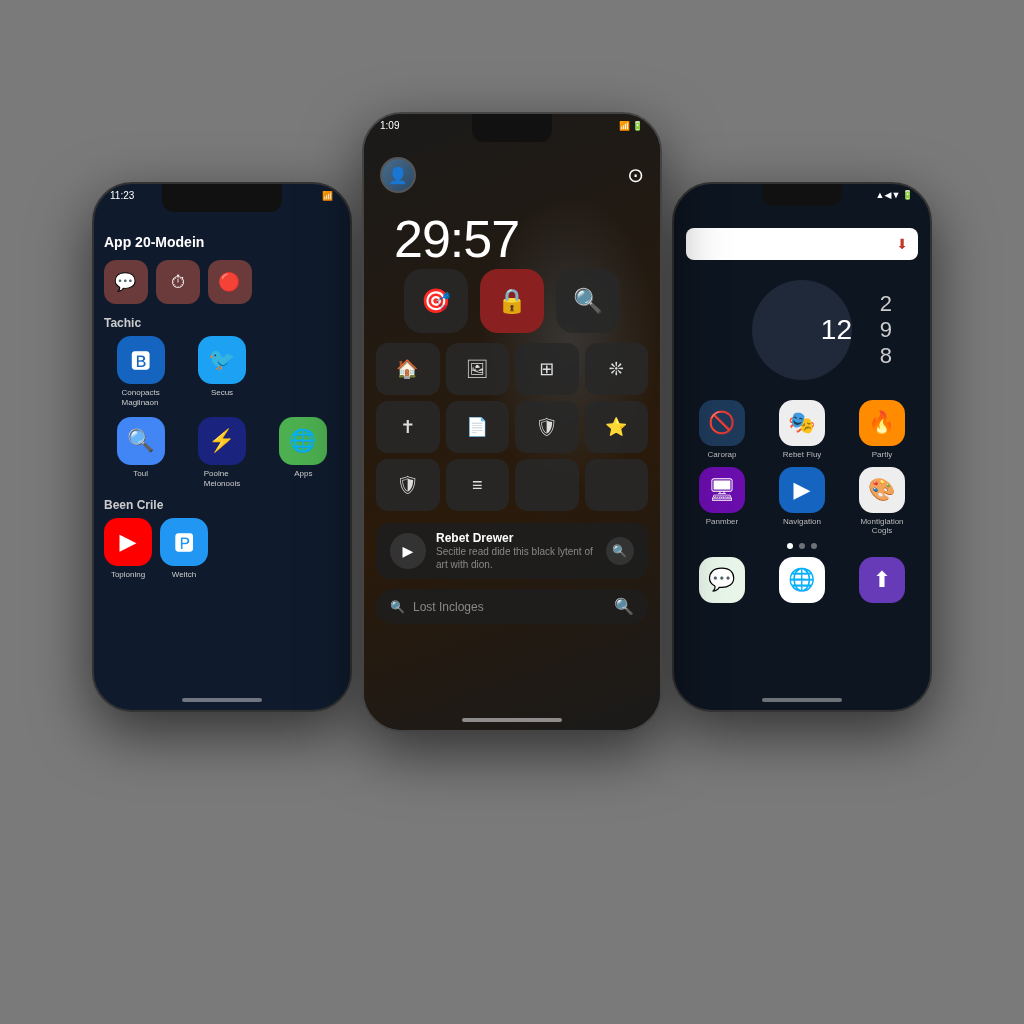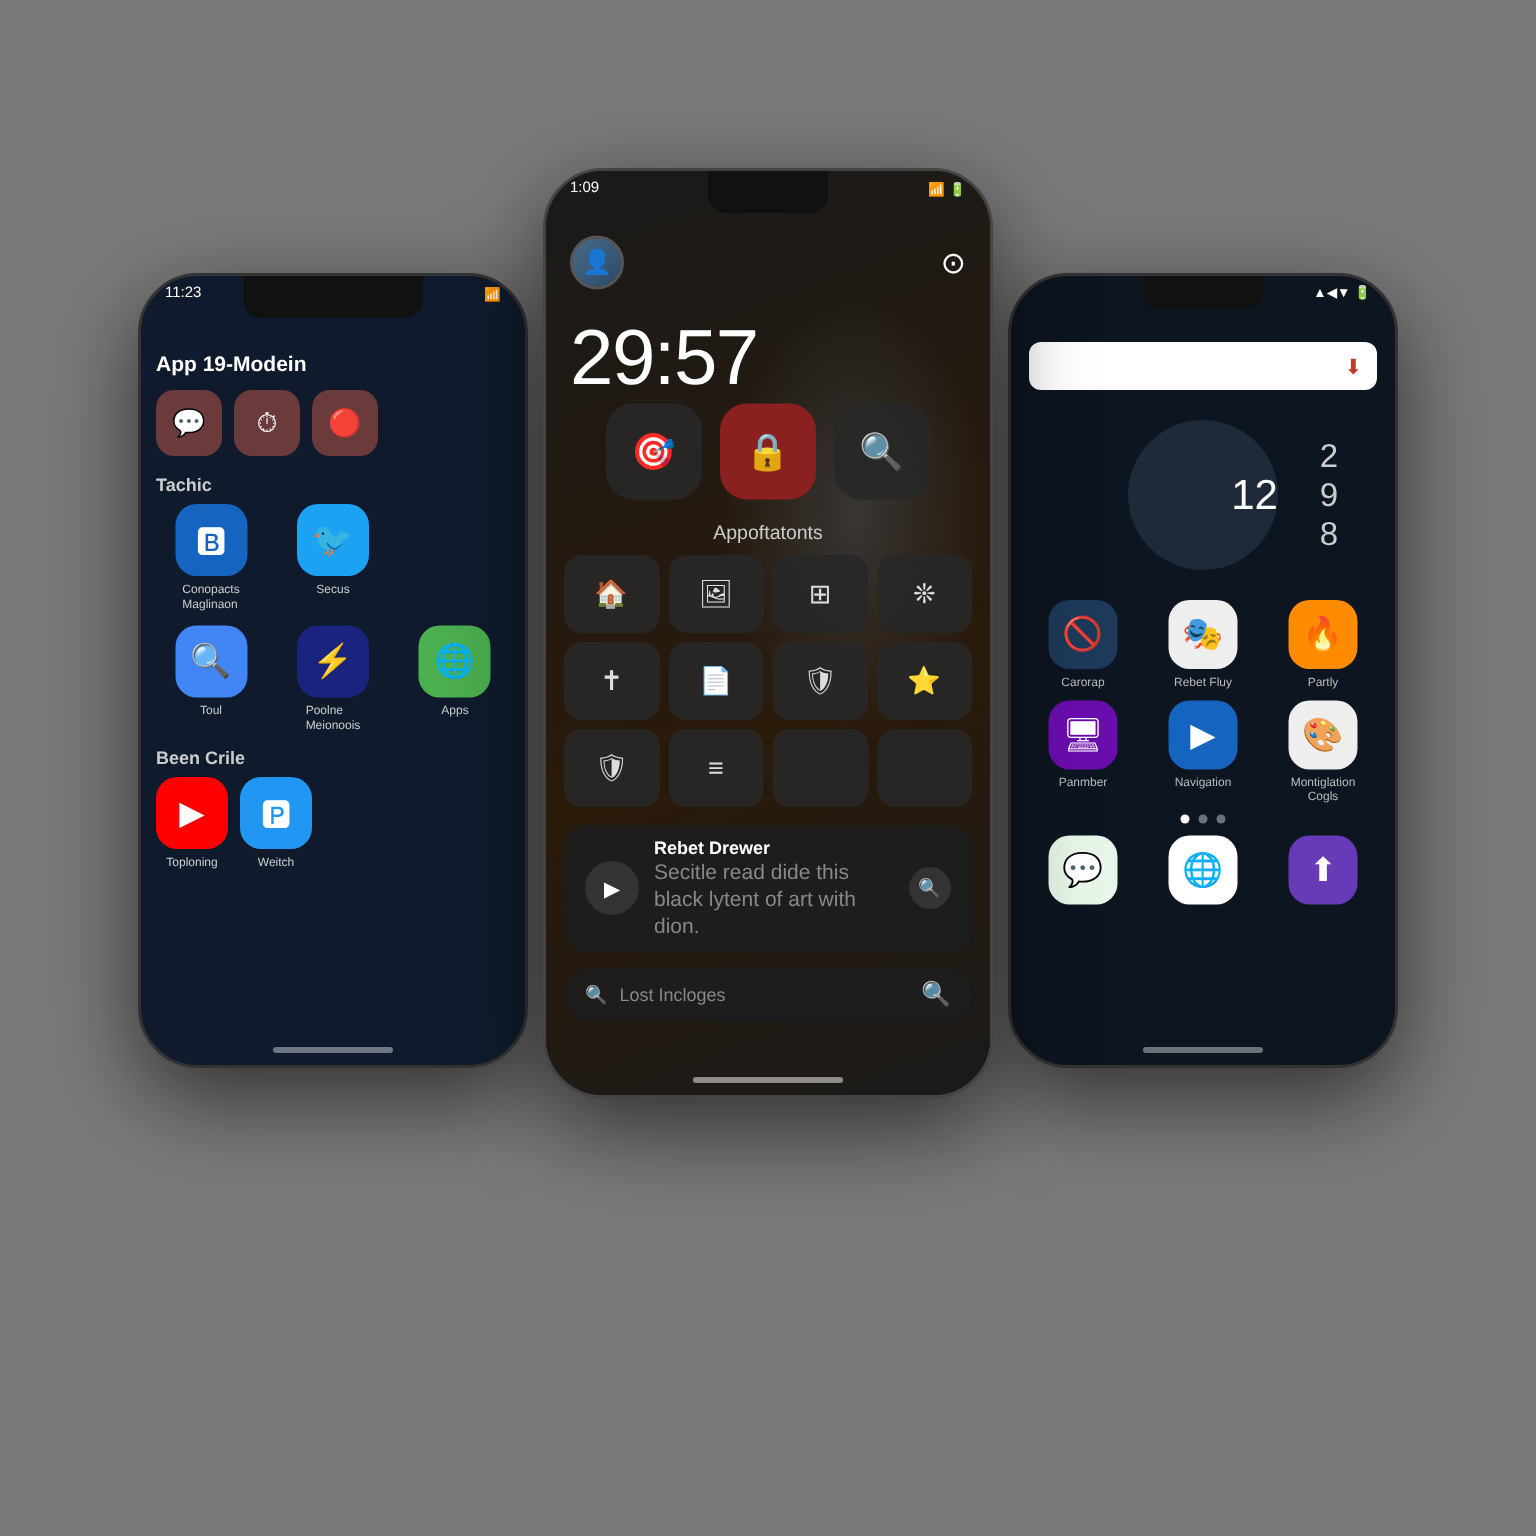--- a/index.html
+++ b/index.html
@@ -198,21 +198,21 @@
       display: flex;
       align-items: center;
       justify-content: center;
       font-size: 16px;
       overflow: hidden;
     }
     .center-time {
       font-size: 52px;
       font-weight: 300;
       color: #fff;
-      padding: 8px 16px 0;
+      padding: 8px 30px 0;
       letter-spacing: -1px;
     }
     .personal-label {
       font-size: 12px;
       color: #ccc;
       padding: 4px 16px 10px;
     }
     .shortcut-icons-row {
       display: flex;
       justify-content: center;
@@ -268,21 +268,21 @@
       border-radius: 50%;
       background: #333;
       display: flex;
       align-items: center;
       justify-content: center;
       font-size: 14px;
       color: #fff;
     }
     .drawer-text { flex: 1; }
     .drawer-title { font-size: 12px; color: #fff; font-weight: 600; }
-    .drawer-subtitle { font-size: 14px; color: #888; line-height: 1.3; }
+    .drawer-subtitle { font-size: 10px; color: #888; line-height: 1.3; }
     .drawer-search-icon {
       width: 28px; height: 28px;
       border-radius: 50%;
       background: #333;
       display: flex;
       align-items: center;
       justify-content: center;
       font-size: 12px;
       color: #fff;
     }
@@ -408,21 +408,21 @@
 
 <div class="phones-container">
 
   <div class="phone phone-left">
     <div class="notch notch-left"></div>
     <div class="status-bar">
       <span>11:23</span>
       <span class="status-icons">📶</span>
     </div>
     <div class="left-content">
-      <div class="left-title">App 19-Modein</div>
+      <div class="left-title">App 20-Modein</div>
 
       <div class="icon-row">
         <div class="app-icon-sm" style="background:#6b3a3a;">💬</div>
         <div class="app-icon-sm" style="background:#6b3a3a;">⏱</div>
         <div class="app-icon-sm" style="background:#6b3a3a;">🔴</div>
       </div>
 
       <div class="section-label">Tachic</div>
 
       <div class="app-grid">
@@ -482,21 +482,20 @@
       </div>
 
       <div class="center-time">29:57</div>
 
       <div class="shortcut-icons-row">
         <div class="shortcut-btn shortcut-dark">🎯</div>
         <div class="shortcut-btn shortcut-red">🔒</div>
         <div class="shortcut-btn shortcut-dark">🔍</div>
       </div>
 
-      <div class="apps-label">Appoftatonts</div>
 
       <div class="apps-grid-center">
         <div class="apps-btn">🏠</div>
         <div class="apps-btn">🖼</div>
         <div class="apps-btn">⊞</div>
         <div class="apps-btn">❊</div>
         <div class="apps-btn">✝</div>
         <div class="apps-btn">📄</div>
         <div class="apps-btn">🛡</div>
         <div class="apps-btn">⭐</div>

